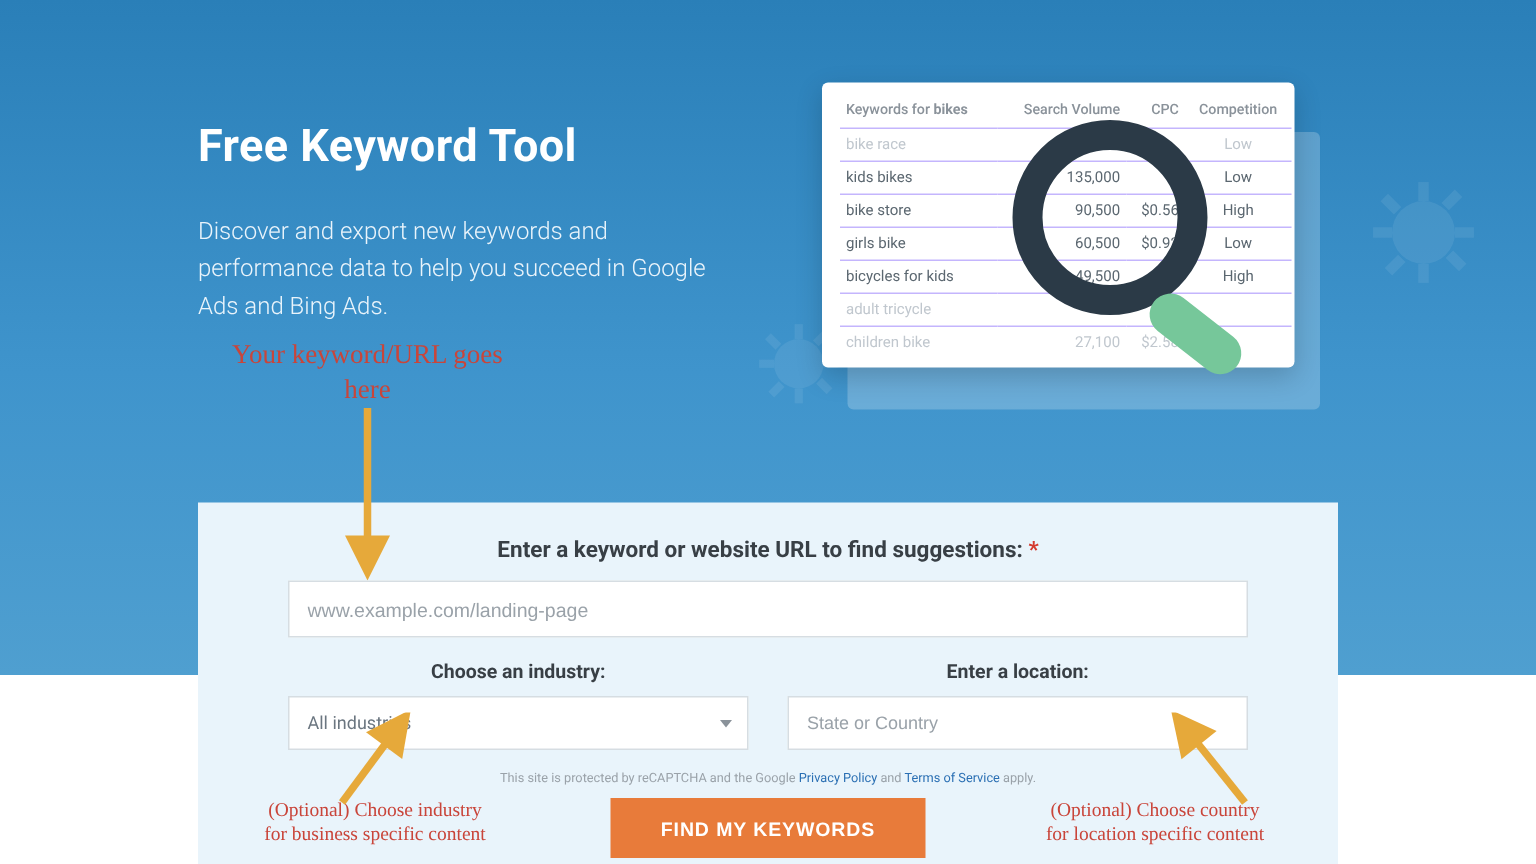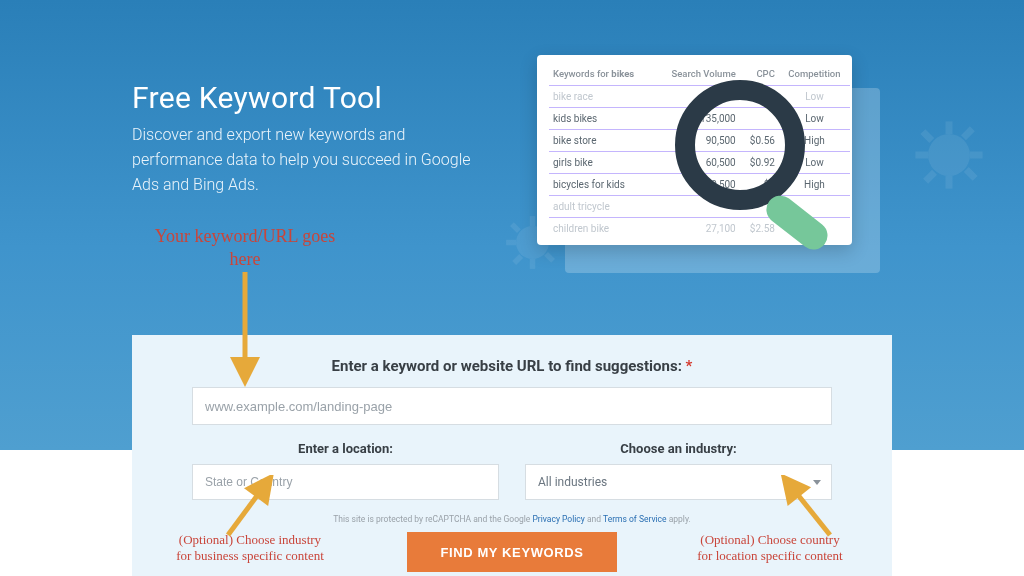--- a/index.html
+++ b/index.html
@@ -15,22 +15,22 @@
     position: relative;
     overflow: visible;
   }
   .hero-text {
     position: absolute;
     left: 132px; top: 80px;
     color: #fff;
     max-width: 360px;
   }
   .hero-title {
-    font-size: 30px; font-weight: 400; letter-spacing: .3px;
-    margin-bottom: 8px;
+    font-size: 30px; font-weight: 700; letter-spacing: .3px;
+    margin-bottom: 27px;
   }
   .hero-sub {
     font-size: 16px; line-height: 1.55; font-weight: 300;
     color: #eaf4fb;
   }
   
   .gear {
     position: absolute;
     border-radius: 50%;
     color: rgba(255,255,255,0.08);
@@ -42,21 +42,21 @@
   
   .back-card {
     position: absolute;
     left: 565px; top: 88px;
     width: 315px; height: 185px;
     background: rgba(255,255,255,0.22);
     border-radius: 4px;
   }
   .preview {
     position: absolute;
-    left: 537px; top: 55px;
+    left: 548px; top: 55px;
     width: 315px;
     background: #fff;
     border-radius: 4px;
     box-shadow: 0 6px 18px rgba(0,0,0,.18);
     padding: 10px 2px 6px 12px;
     font-size: 10px;
     color: #5a646e;
   }
   .preview table { width: 100%; border-collapse: collapse; }
   .preview th {
@@ -271,29 +271,29 @@
   </svg>
 </div>
 
 <div class="form-card">
   <div class="form-title">
     <span>Enter a keyword or website URL to find suggestions: </span><span class="req">*</span>
   </div>
   <input class="text-input" type="text" placeholder="www.example.com/landing-page" style="">
   <div class="row2">
     <div class="col">
-      <div class="lbl">Enter a location:</div>
-      <input class="text-input" type="text" style="height: 36px; font-size: 12px;" placeholder="State or Country">
-    </div>
-    <div class="col">
       <div class="lbl">Choose an industry:</div>
       <div class="select">
         <span>All industries</span>
         <span class="caret"></span>
       </div>
+    </div>
+    <div class="col">
+      <div class="lbl">Enter a location:</div>
+      <input class="text-input" type="text" style="height: 36px; font-size: 12px;" placeholder="State or Country">
     </div>
   </div>
   <div class="legal">
     <span>This site is protected by reCAPTCHA and the Google </span><a href="#">Privacy Policy</a><span> and </span><a href="#">Terms of Service</a><span> apply.</span>
   </div>
   <button class="cta">FIND MY KEYWORDS</button>
 </div>
 
 <div class="anno" style="left:140px; top:225px; width:210px;">Your keyword/URL goes<br>here</div>
 

